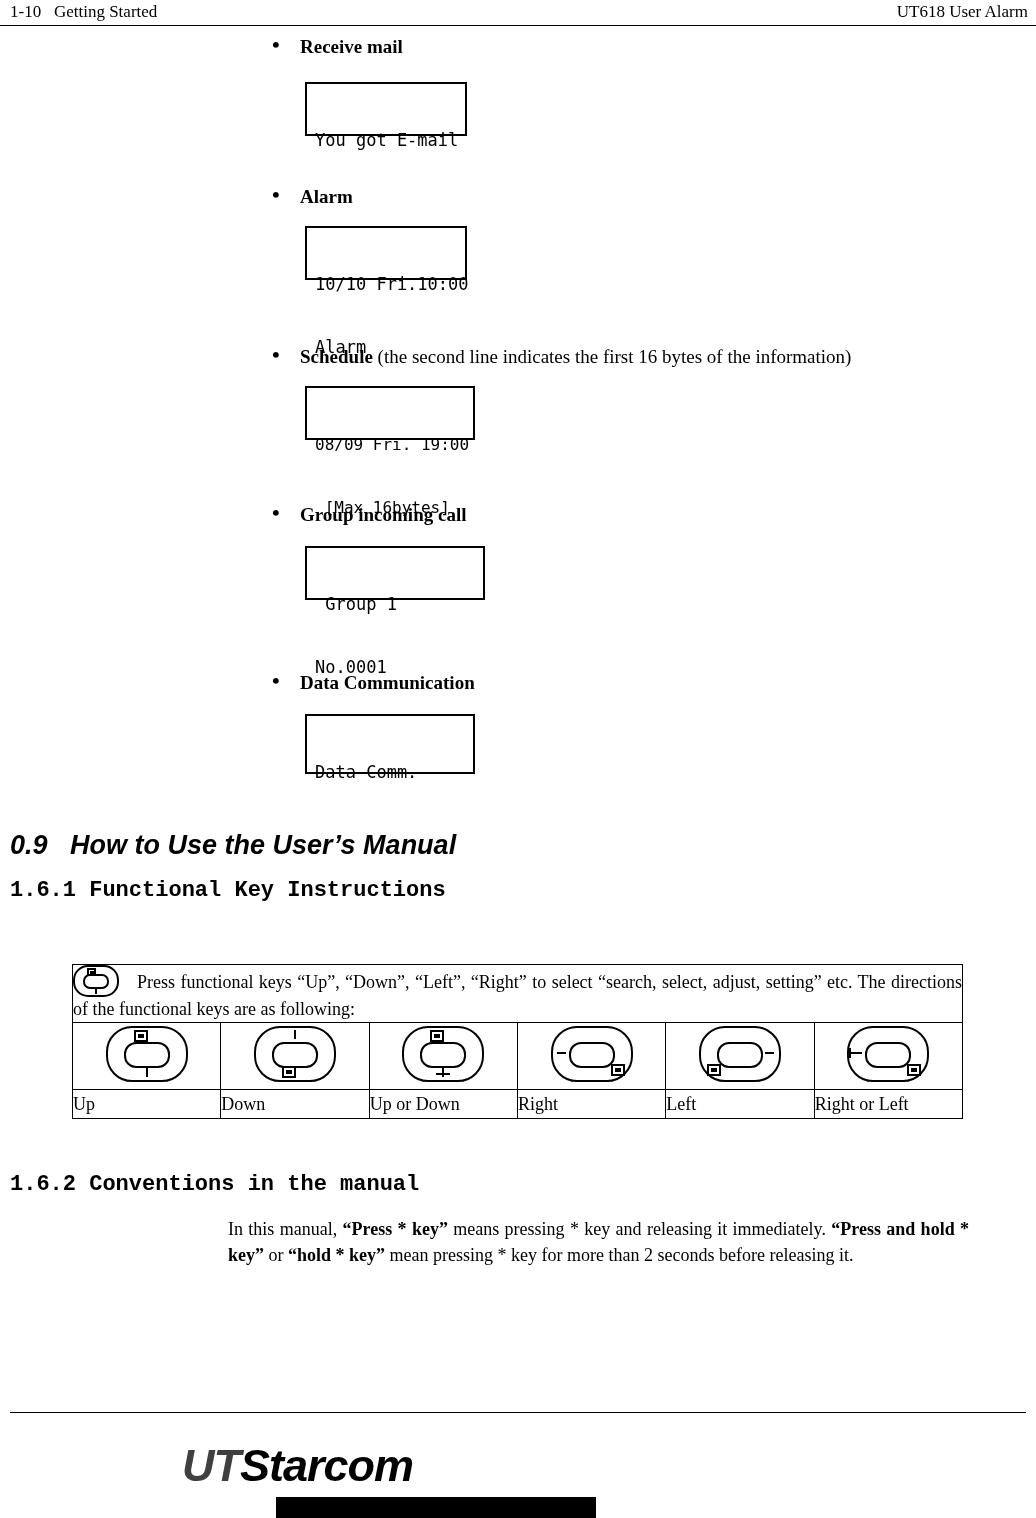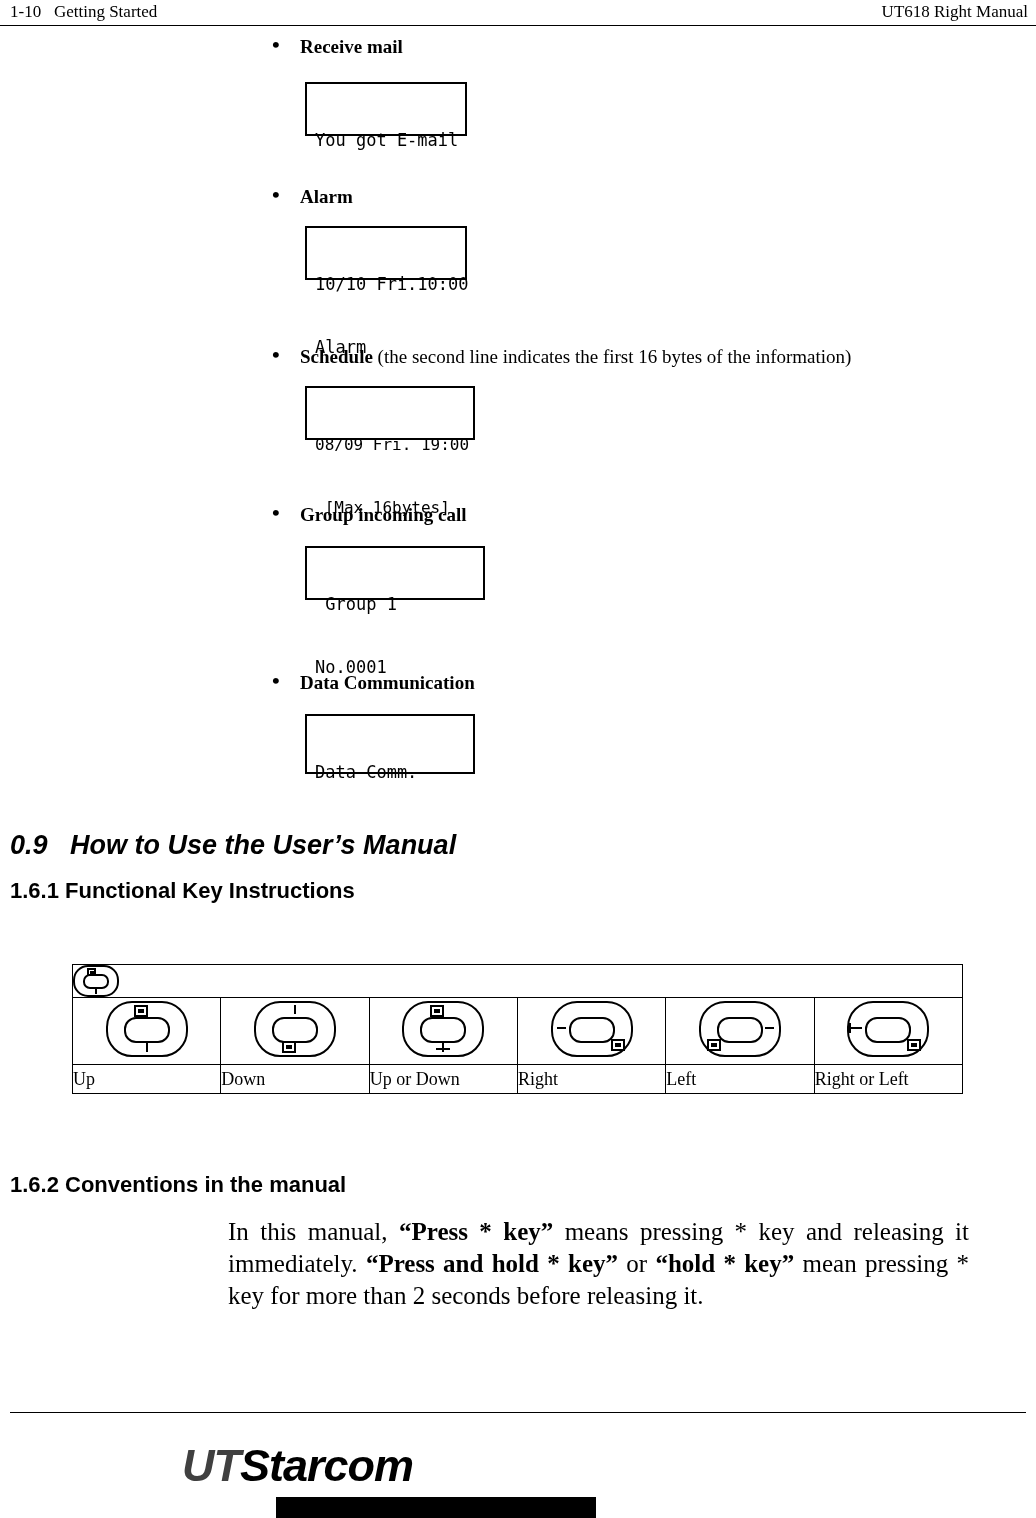--- a/index.html
+++ b/index.html
@@ -84,21 +84,21 @@
   
   .h2 {
     font-family: "Liberation Sans", sans-serif;
     font-size: 27px;
     font-weight: bold;
     font-style: italic;
     margin: 0;
     white-space: pre;
   }
   .h3 {
-    font-family: Liberation Sans, sans-serif;
+    font-family: Liberation Mono, monospace;
     font-size: 22px;
     font-weight: bold;
     margin: 0;
     white-space: pre;
   }
 
   
   .key-table {
     border-collapse: collapse;
     table-layout: fixed;
@@ -174,22 +174,22 @@
   
   .keycap.small { width: 46px; height: 32px; }
   .keycap.small .outer { width: 46px; height: 32px; border-radius: 15px / 15px; border-width: 2px; }
   .keycap.small .inner { left: 10px; top: 9px; width: 26px; height: 15px; border-radius: 7px / 7px; }
   .keycap.small .marker { width: 9px; height: 8px; }
   .keycap.small .marker::after { left: 1px; top: 1px; width: 4px; height: 3px; }
 
   
   .body-par {
     font-family: "Liberation Serif", serif;
-    font-size: 25px;
-    line-height: 32px;
+    font-size: 18px;
+    line-height: 26px;
     text-align: justify;
   }
 
   
   .footer-rule {
     position: absolute;
     left: 10px;
     top: 1412px;
     width: 1016px;
     height: 0;
@@ -214,21 +214,21 @@
     width: 320px;
     height: 21px;
     background: #000;
   }
 </style>
 </head>
 <body>
 
 <div class="page-header">
   <div class="header-left">1-10   Getting Started</div>
-  <div class="header-right">UT618 Right Manual</div>
+  <div class="header-right">UT618 User Alarm</div>
 </div>
 
 <div class="content">
 
   <div class="bullet-row" style="position:absolute; top:10px; left:0; width:1036px;">
     <span class="dot">•</span>
     <span>Receive mail</span><span class="note"></span>
   </div>
   <div class="lcd" style="position:absolute; top:56px; left:305px; width:162px; height:54px;">
     <div>You got E-mail</div>
@@ -276,21 +276,21 @@
 
   <table class="key-table" style="position:absolute; top:938px; left:72px;">
     <tbody>
         <tr>
       <td colspan="6" class="key-intro">
         <span class="keycap small keyicon-inline">
           <span class="outer"></span>
           <span class="inner"></span>
           <span class="marker" style="left:14px; top:3px;"></span>
           <span class="tick" style="left:22px; top:22px; width:2px; height:7px;"></span>
-        </span>
+        </span><span>Press functional keys “Up”, “Down”, “Left”, “Right” to select “search, select, adjust, setting” etc. The directions of the functional keys are as following:</span>
       </td>
     </tr>
     <tr>
       <td class="key-cell">
         <span class="keycap">
           <span class="outer"></span>
           <span class="inner"></span>
           <span class="marker" style="left:28px; top:4px;"></span>
           <span class="tick" style="left:40px; top:42px; width:2px; height:9px;"></span>
         </span>

